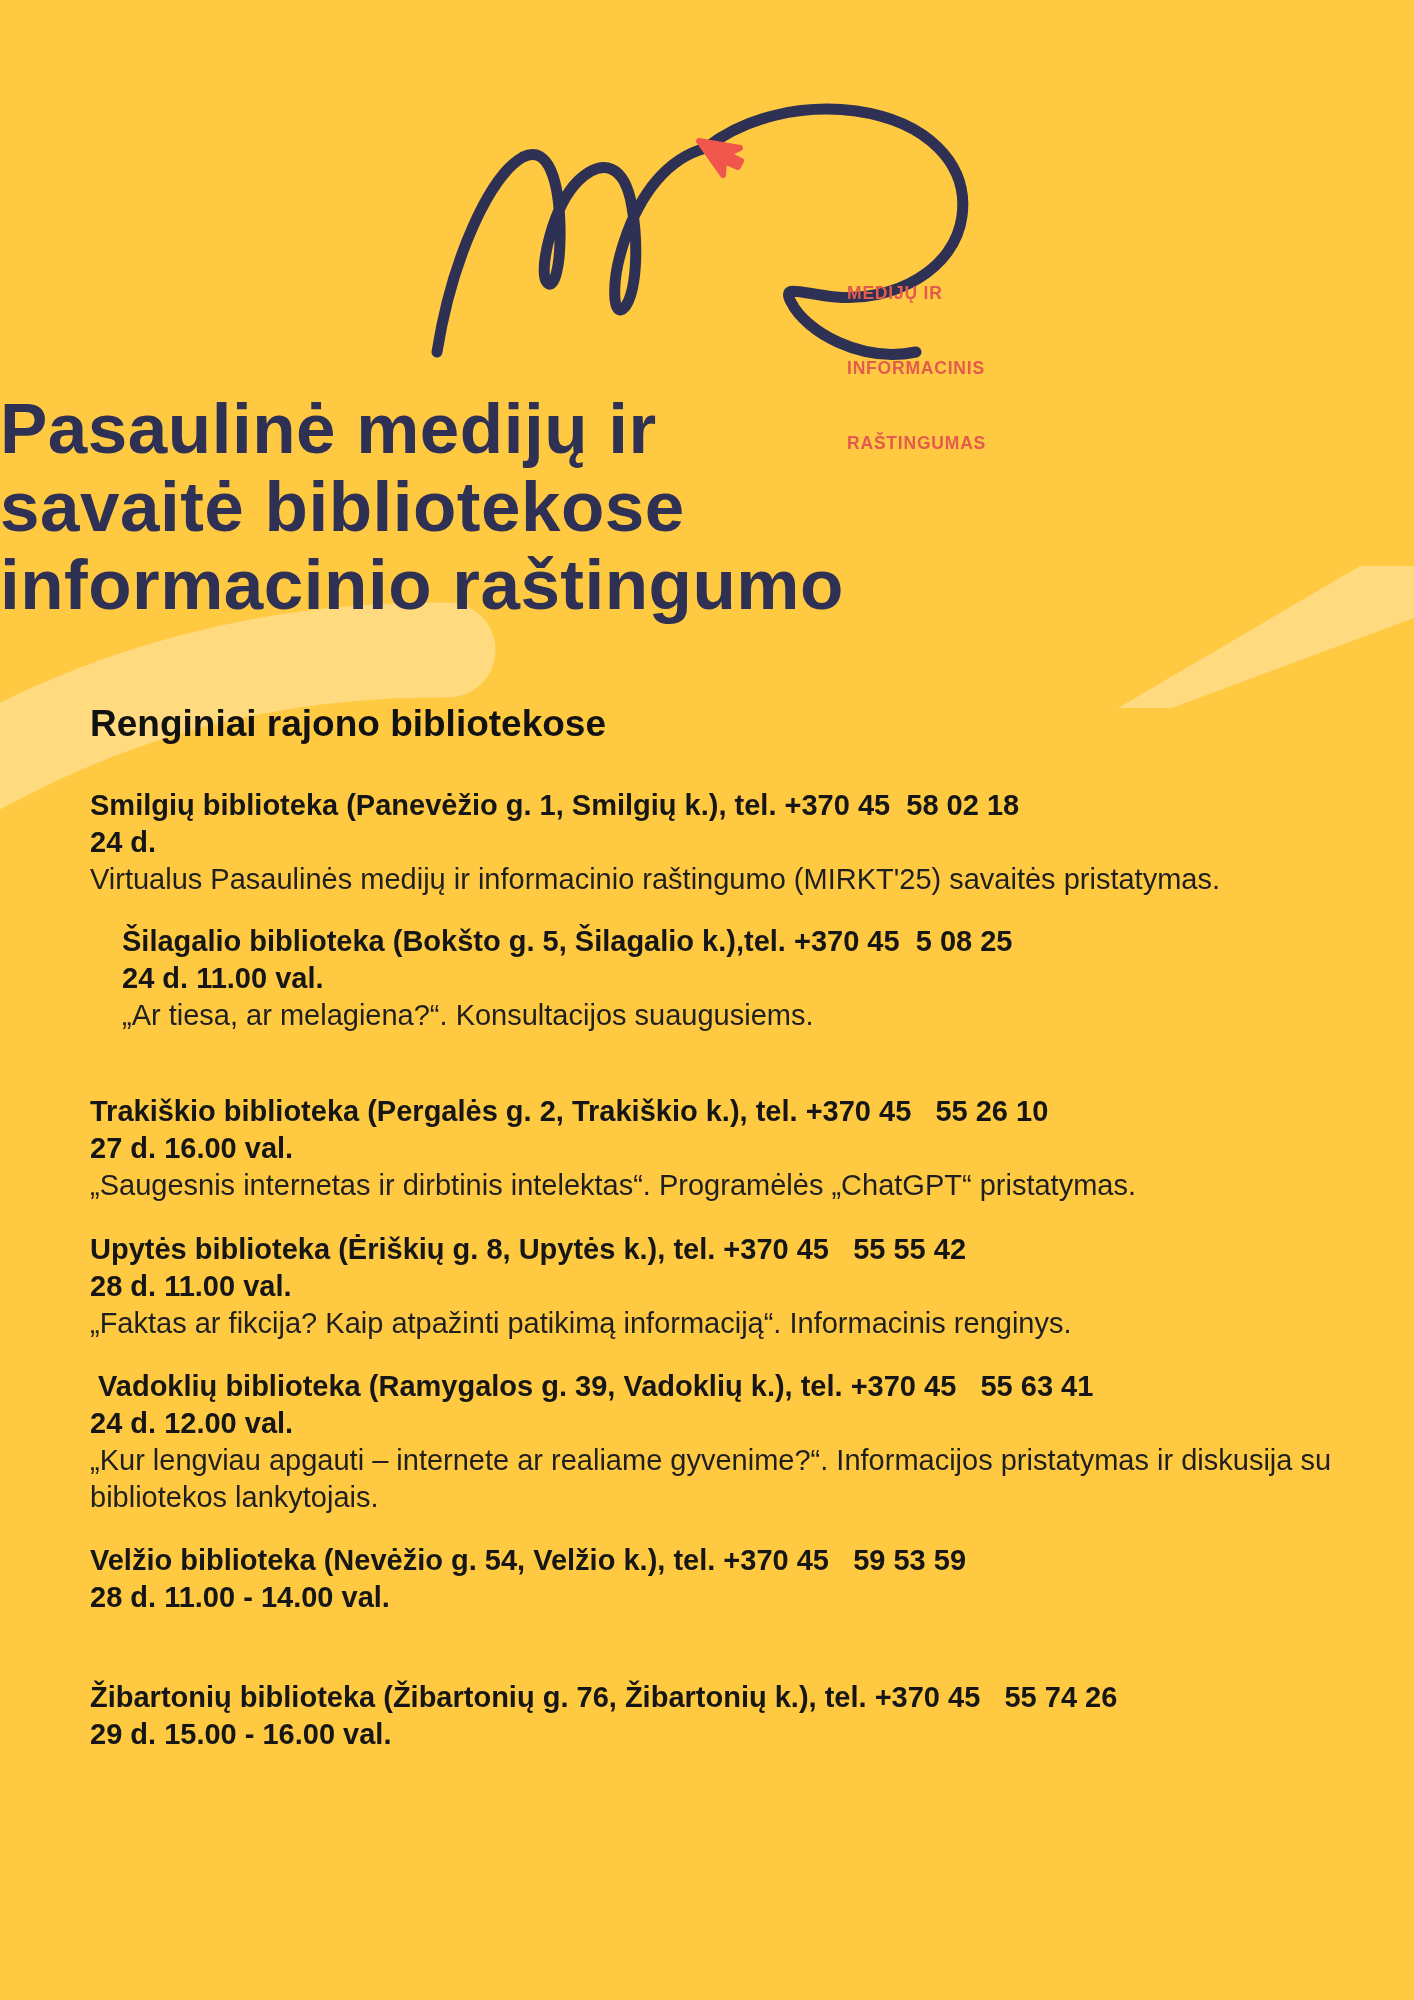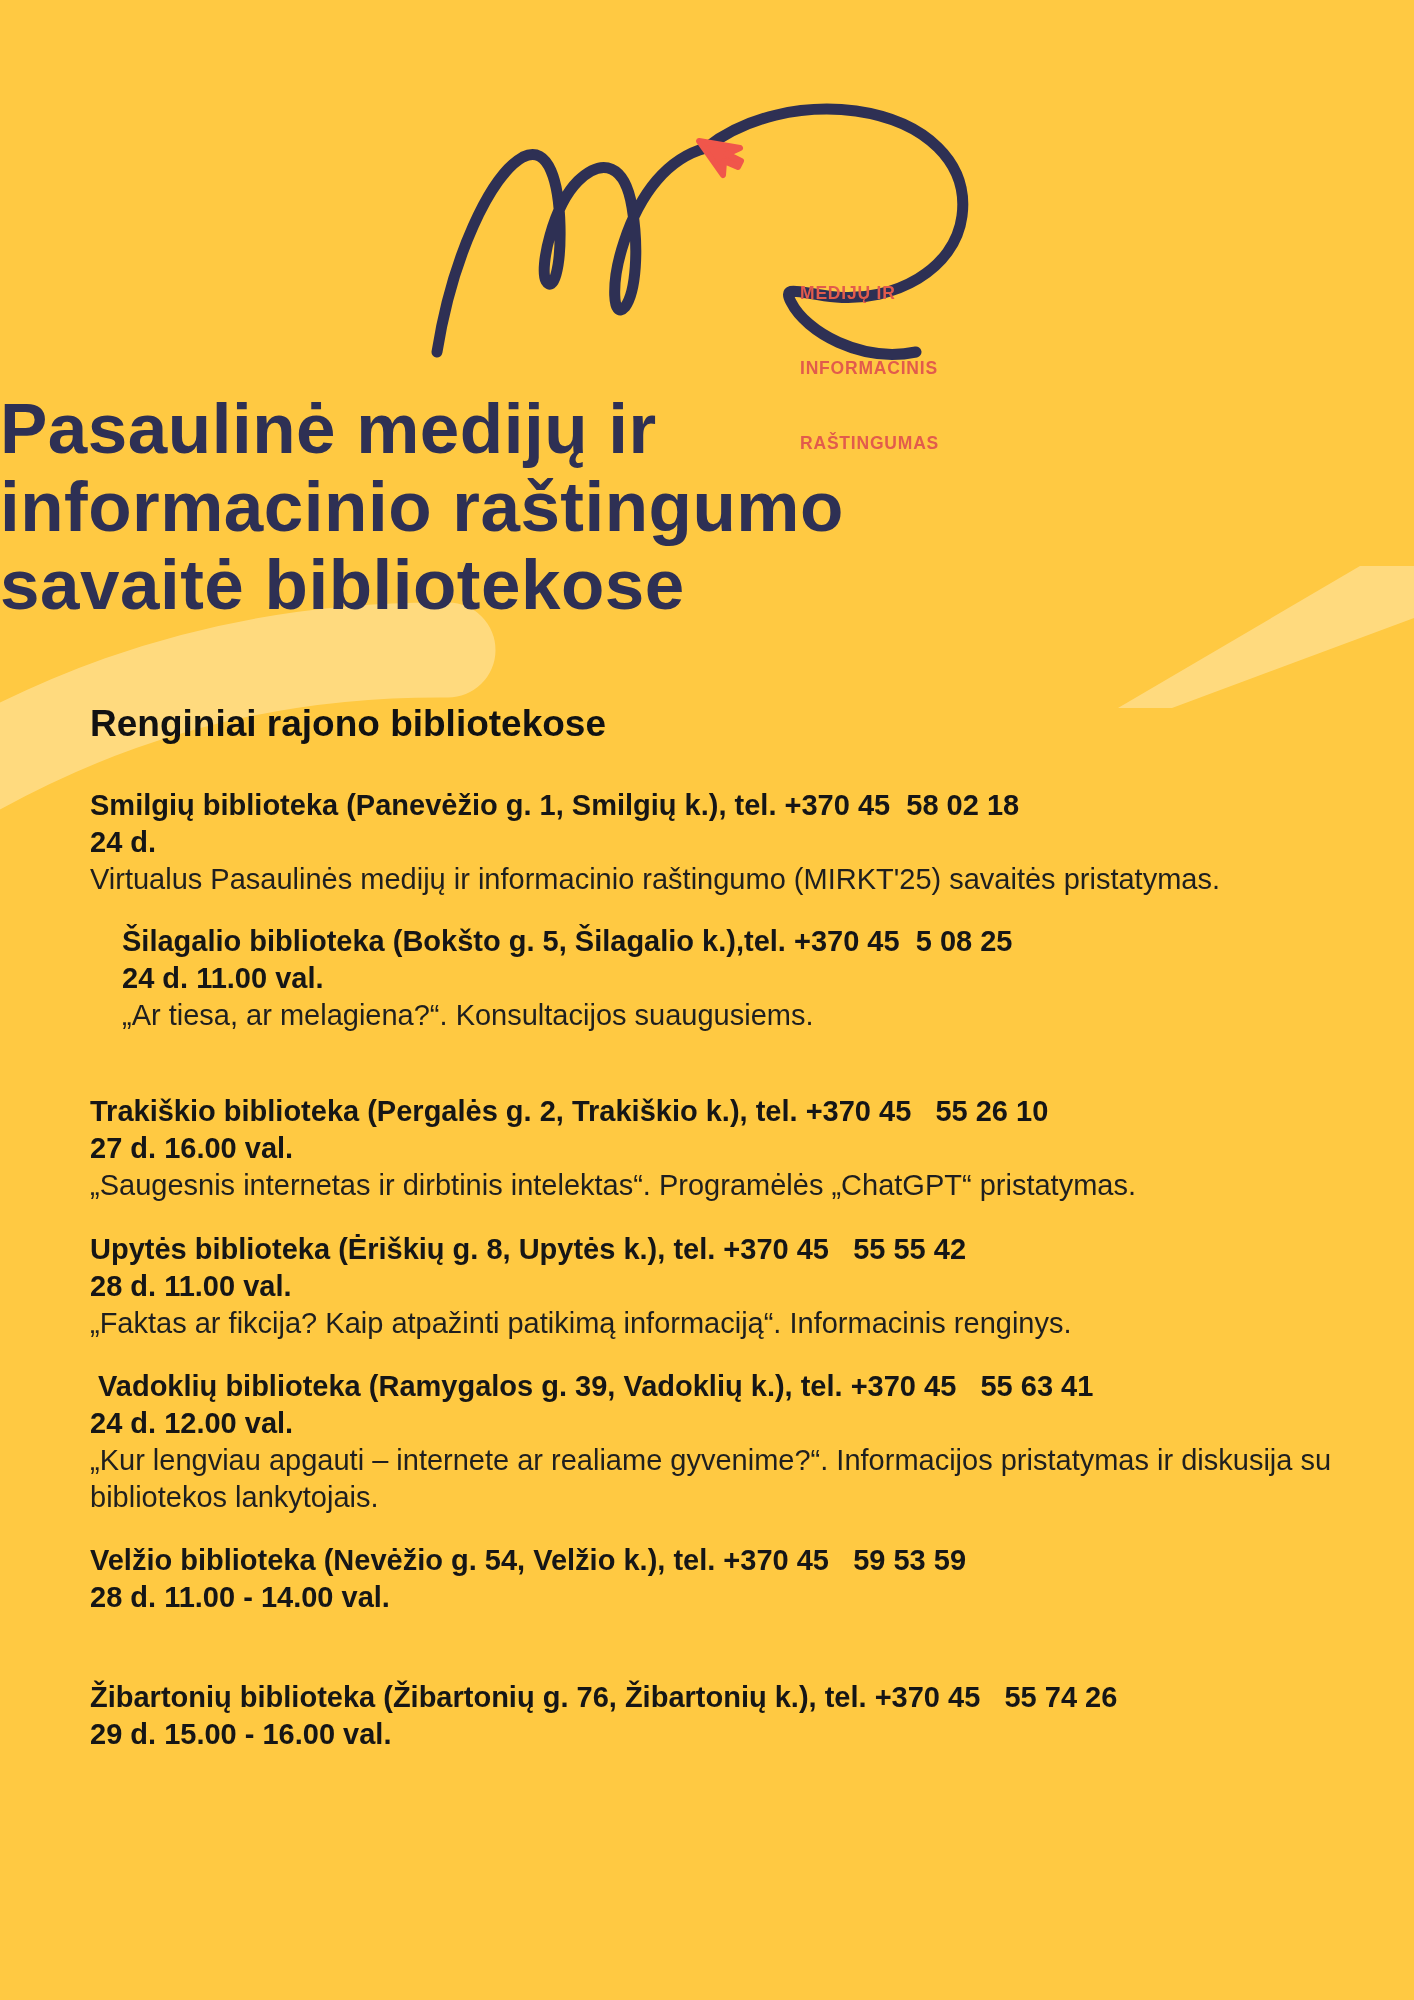--- a/index.html
+++ b/index.html
@@ -15,21 +15,21 @@
   }
   .bg-layer {
     position: absolute;
     inset: 0;
     width: 1414px;
     height: 2000px;
     pointer-events: none;
   }
   .logo-tagline {
     position: absolute;
-    left: 800px;
+    left: 847px;
     top: 231px;
     font-size: 17.5px;
     font-weight: 700;
     line-height: 25px;
     letter-spacing: 0.8px;
     color: #E25B4C;
     white-space: pre;
   }
   .main-title {
     position: absolute;
@@ -98,22 +98,22 @@
 </svg>
 
 <div class="logo-tagline">
   <div>MEDIJŲ IR</div>
   <div>INFORMACINIS</div>
   <div>RAŠTINGUMAS</div>
 </div>
 
 <div class="main-title">
   <div>Pasaulinė medijų ir</div>
+  <div>savaitė bibliotekose</div>
   <div>informacinio raštingumo</div>
-  <div>savaitė bibliotekose</div>
 </div>
 
 <div class="content">
   <div class="section-heading">Renginiai rajono bibliotekose</div>
 
   <div class="event ev-1">
     <div class="ev-line ev-title">Smilgių biblioteka (Panevėžio g. 1, Smilgių k.), tel. +370 45  58 02 18</div>
     <div class="ev-line ev-date">24 d.</div>
     <div class="ev-line ev-desc">Virtualus Pasaulinės medijų ir informacinio raštingumo (MIRKT'25) savaitės pristatymas.</div>
   </div>

